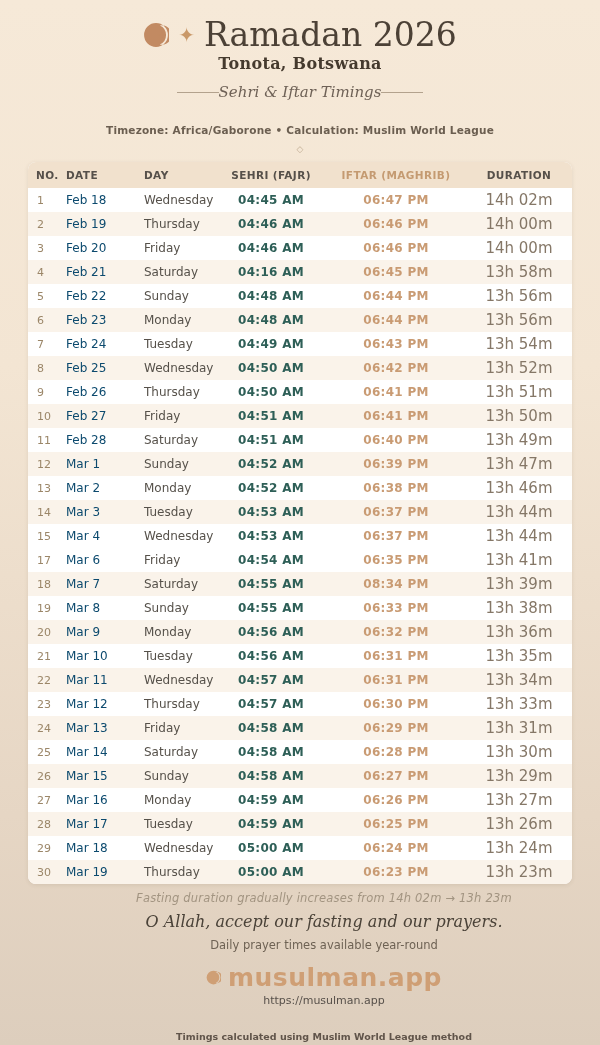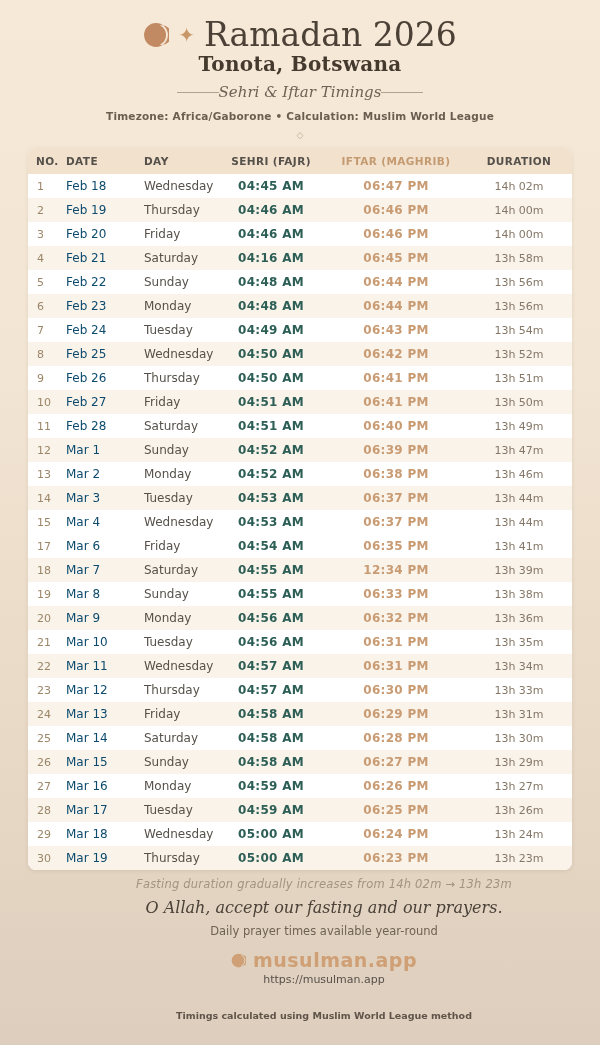--- a/index.html
+++ b/index.html
@@ -13,32 +13,32 @@
   .header { text-align: center; padding-top: 16px; }
   .title-row {
     display: flex; align-items: center; justify-content: center; gap: 9px;
     font-family: "DejaVu Serif", serif;
     font-size: 33px; line-height: 38px; color: #4c4136;
   }
   .moon-svg { width: 26px; height: 26px; }
   .sparkle { color: #c99868; font-size: 20px; line-height: 20px; }
   .location {
     font-family: "DejaVu Serif", serif; font-weight: bold;
-    font-size: 20px; line-height: 20px; color: #453a2e; letter-spacing: 0.3px;
+    font-size: 16px; line-height: 20px; color: #453a2e; letter-spacing: 0.3px;
   }
   .subtitle-row {
     display: flex; align-items: center; justify-content: center; 
     margin-top: 10px; height: 16px;
   }
   .subtitle-row .line { width: 42px; height: 1px; background: #b3a28d; }
   .subtitle {
     font-family: "DejaVu Serif", serif; font-style: italic;
     font-size: 15px; color: #6e6156;
   }
-  .meta { margin-top: 10px; font-size: 10.5px; font-weight: bold; color: #6b5e50; letter-spacing: 0.2px; }
+  .meta { margin-top: 24px; font-size: 10.5px; font-weight: bold; color: #6b5e50; letter-spacing: 0.2px; }
   .diamond { margin-top: 8px; font-size: 9px; color: #c2ae95; line-height: 10px; }
 
   .card {
     width: 544px; margin: 8px auto 0; background: #ffffff;
     border-radius: 8px; overflow: hidden;
     box-shadow: 0 1px 4px rgba(90, 70, 50, 0.12);
   }
   table { width: 100%; border-collapse: collapse; table-layout: fixed; }
   col.c-no { width: 30px; } col.c-date { width: 78px; } col.c-day { width: 80px; }
   col.c-sehri { width: 110px; } col.c-iftar { width: 140px; } col.c-dur { width: 106px; }
@@ -49,33 +49,33 @@
   }
   thead th.center { text-align: center; padding-left: 0; }
   thead th.iftar-h { color: #c49a71; }
   tbody td { height: 24px; font-size: 12px; }
   tbody tr.alt { background: #faf3ea; }
   td.no   { color: #9b8668; font-size: 11px; padding-left: 9px; }
   td.date { color: #0c4a6e; padding-left: 8px; }
   td.day  { color: #56514a; padding-left: 8px; }
   td.sehri { color: #2e5f57; font-weight: bold; text-align: center; letter-spacing: 0.3px; }
   td.iftar { color: #c99b73; font-weight: bold; text-align: center; letter-spacing: 0.3px; }
-  td.dur  { color: #857767; font-size: 11px; text-align: center; }
+  td.dur  { color: #857767; font-size: 15px; text-align: center; }
 
   .footer { text-align: center; padding-left: 48px; }
   .f-note {
     margin-top: 7px; font-style: italic; font-size: 11.5px; color: #a29481; letter-spacing: 0.2px;
   }
   .f-dua {
     margin-top: 7px; font-family: "DejaVu Serif", serif; font-style: italic;
     font-size: 16px; color: #4a4238;
   }
   .f-avail { margin-top: 7px; font-size: 11.5px; color: #6e6254; }
   .f-brand {
-    margin-top: 11px; font-size: 19px; font-weight: bold; color: #cf9f75;
+    margin-top: 11px; font-size: 25px; font-weight: bold; color: #cf9f75;
     display: flex; align-items: center; justify-content: center; gap: 7px; letter-spacing: 0.5px;
   }
   .f-brand .moon-svg { width: 15px; height: 15px; }
   .f-url { margin-top: 2px; font-size: 11px; color: #57504a; }
   .f-method { margin-top: 24px; font-size: 9.5px; font-weight: bold; color: #60544a; }
 </style>
 </head>
 <body>
 
 <div class="header">
@@ -244,21 +244,21 @@
     <td class="day">Friday</td>
     <td class="sehri">04:54 AM</td>
     <td class="iftar">06:35 PM</td>
     <td class="dur">13h 41m</td>
   </tr>
         <tr class="alt">
     <td class="no">18</td>
     <td class="date">Mar 7</td>
     <td class="day">Saturday</td>
     <td class="sehri">04:55 AM</td>
-    <td class="iftar">12:34 PM</td>
+    <td class="iftar">08:34 PM</td>
     <td class="dur">13h 39m</td>
   </tr>
         <tr>
     <td class="no">19</td>
     <td class="date">Mar 8</td>
     <td class="day">Sunday</td>
     <td class="sehri">04:55 AM</td>
     <td class="iftar">06:33 PM</td>
     <td class="dur">13h 38m</td>
   </tr>

